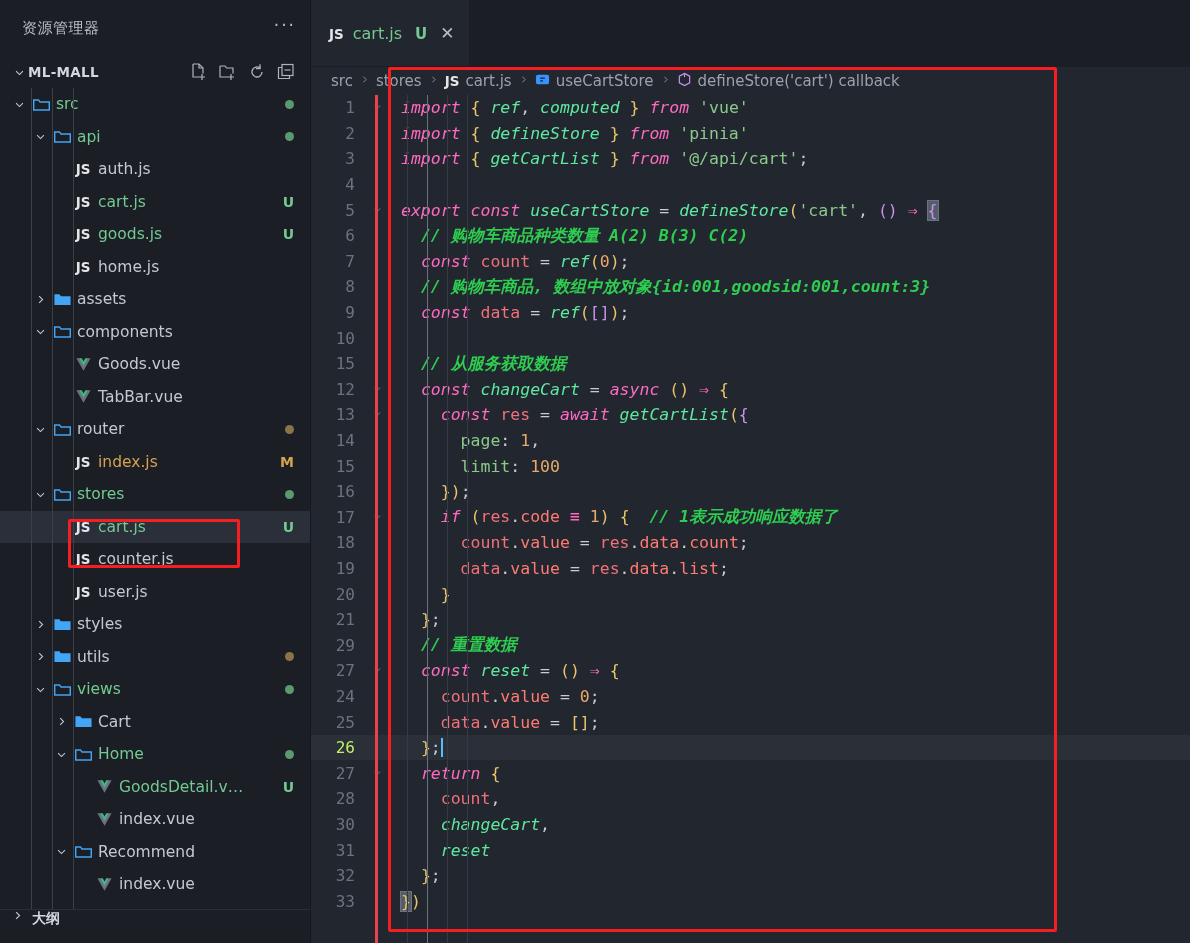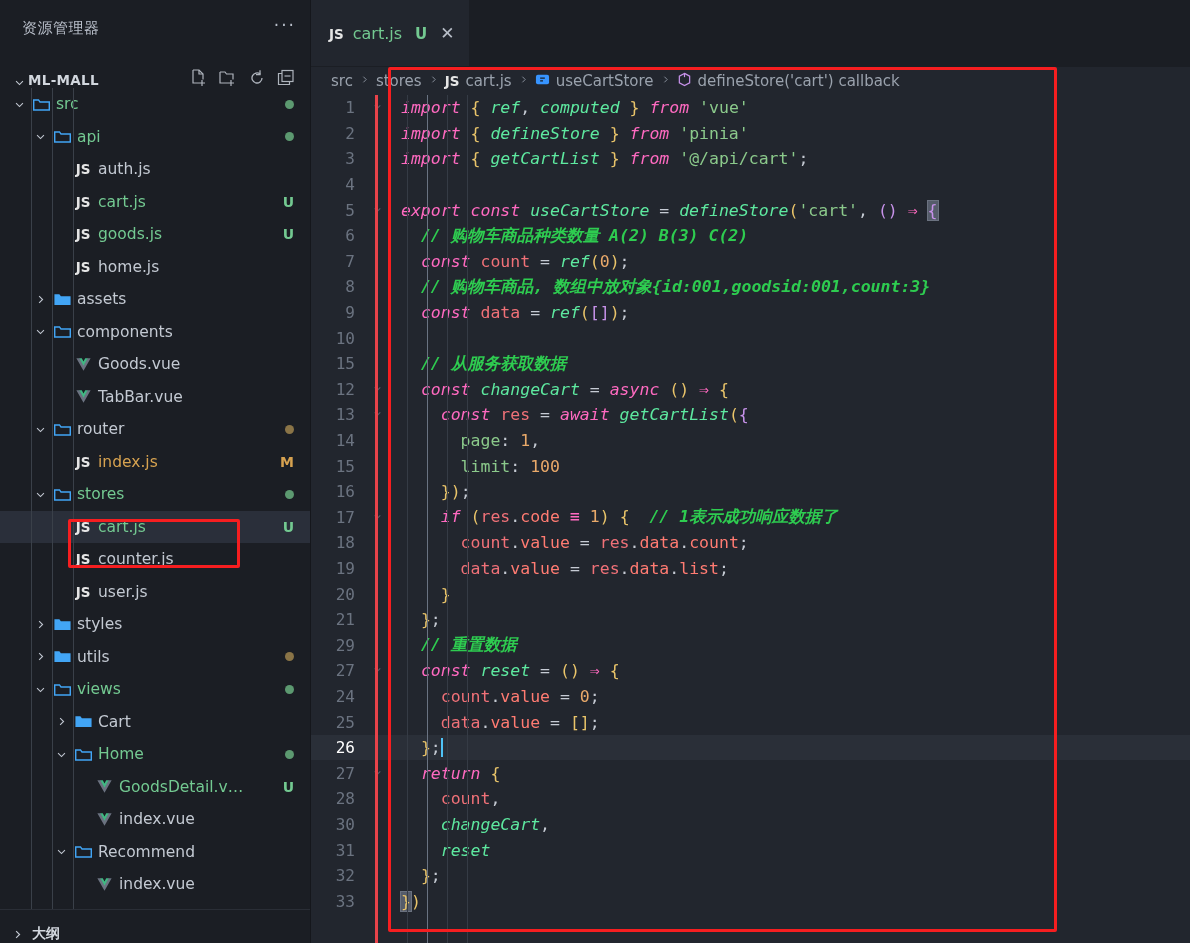--- a/index.html
+++ b/index.html
@@ -19,21 +19,21 @@
     position:relative;
   }
   .sb-title{
     height:56px;flex:0 0 56px;display:flex;align-items:center;
     padding:0 14px 0 22px;color:#b9bfca;font-size:15px;letter-spacing:.5px;
   }
   .sb-title .t{flex:1;}
   .sb-dots{color:#b9bfca;font-size:17px;letter-spacing:2px;padding-bottom:6px;cursor:pointer;}
 
   .sb-section-head{
-    height:32px;flex:0 0 32px;display:flex;align-items:flex-end;
+    height:32px;flex:0 0 32px;display:flex;align-items:center;
     padding:0 8px 0 10px;color:#d2d7de;font-size:13.5px;font-weight:bold;
     letter-spacing:.3px;
   }
   .sb-section-head .chev{width:18px;color:#c3c9d2;font-size:11px;display:flex;align-items:center;justify-content:center;}
   .sb-section-head .nm{flex:1;}
   .sb-actions{display:flex;gap:9px;align-items:center;padding-right:6px;}
   .sb-actions .ic{width:20px;height:20px;opacity:.88;cursor:pointer;}
 
   .tree{flex:1;overflow:hidden;position:relative;padding-bottom:2px;}
   .row{
@@ -54,21 +54,21 @@
 
   .g-green{color:#73c991;}
   .g-amber{color:#d6a250;}
   .g-grey{color:#c3c9d2;}
   .d-green{background:#5c9970;}
   .d-amber{background:#8a7447;}
 
   .jsicon{color:#e5e5e5;font-size:13.5px;font-weight:bold;font-family:"DejaVu Sans",sans-serif;}
 
   .outline-bar{
-    flex:0 0 33px;height:33px;display:flex;align-items:flex-end;
+    flex:0 0 33px;height:33px;display:flex;align-items:flex-start;
     border-top:1px solid #2a2e36;background:#1b1e24;
     color:#d2d7de;font-size:14px;font-weight:bold;padding-left:12px;
   }
   .outline-bar .chev{width:20px;color:#c3c9d2;font-size:12px;}
 
   
   .editor{flex:1;height:943px;display:flex;flex-direction:column;background:#22262e;min-width:0;}
   .tabs{
     height:66px;flex:0 0 66px;background:#1b1e24;display:flex;align-items:stretch;
     border-bottom:1px solid #1b1e24;
@@ -97,21 +97,21 @@
     position:relative;height:25.6px;display:flex;align-items:center;
     font-family:"DejaVu Sans Mono","Liberation Mono",monospace;
     font-size:16.5px;white-space:pre;
   }
   .cl.active{background:#2a2f38;}
   .ln{
     width:44px;flex:0 0 44px;text-align:right;padding-right:12px;
     color:#6b7380;font-size:16px;
     font-family:"DejaVu Sans Mono","Liberation Mono",monospace;
   }
-  .cl.active .ln{color:#ffffff;}
+  .cl.active .ln{color:#bef264;}
   .fold{width:20px;flex:0 0 20px;text-align:center;color:#555c68;font-size:11px;}
   .src{padding-left:14px;position:relative;}
 
   
   .kw{color:#ff6ac1;font-style:italic;}
   .fn{color:#5ee9a0;font-style:italic;}
   .var{color:#f07178;}
   .var2{color:#ff7b72;}
   .str{color:#8bc98b;}
   .num{color:#e9a96a;}

